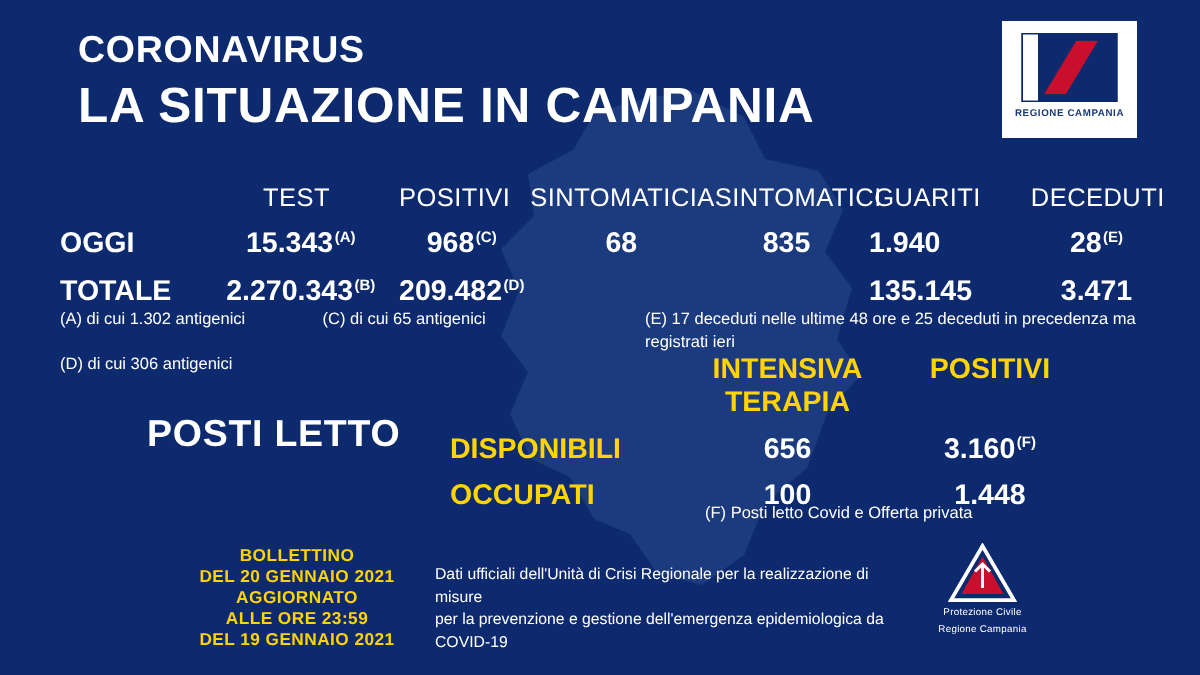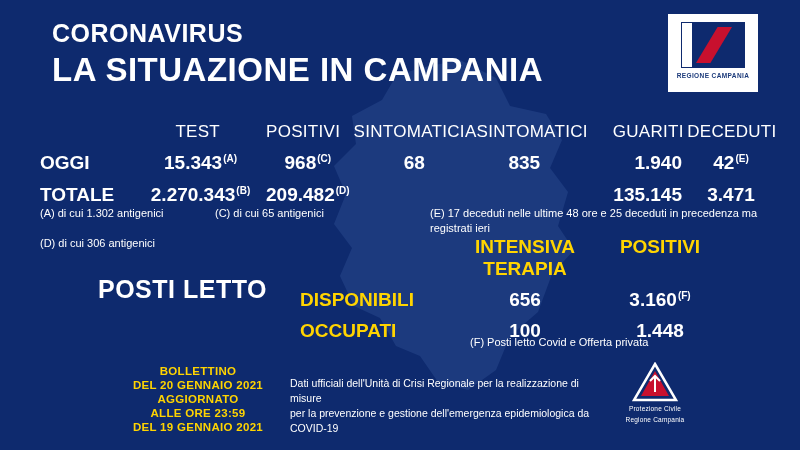--- a/index.html
+++ b/index.html
@@ -103,21 +103,21 @@
   }
   .trow {
     display: flex;
     align-items: baseline;
   }
   .c-label  { width: 112px; font-size: 19px; font-weight: bold; }
   .c-test   { width: 120px; text-align: center; font-size: 19px; font-weight: bold; }
   .c-pos    { width: 110px; text-align: center; font-size: 19px; font-weight: bold; }
   .c-sin    { width: 118px; text-align: center; font-size: 19px; font-weight: bold; }
   .c-asin   { width: 118px; text-align: center; font-size: 19px; font-weight: bold; }
-  .c-gua    { width: 110px; text-align: right; font-size: 19px; font-weight: bold; }
+  .c-gua    { width: 110px; text-align: left; font-size: 19px; font-weight: bold; }
   .c-dec    { width: 105px; text-align: center; font-size: 19px; font-weight: bold; }
 
   .head-row { font-size: 17px; }
   .head-row .c-label { visibility: hidden; }
   .head-row div { font-size: 17px; font-weight: normal; letter-spacing: 0.3px; }
 
   .row-data { margin-top: 10px; }
   .sup {
     font-size: 10px;
     font-weight: bold;
@@ -263,21 +263,21 @@
       <div class="c-test">
         <span>15.343</span><span class="sup">(A)</span>
       </div>
       <div class="c-pos">
         <span>968</span><span class="sup">(C)</span>
       </div>
       <div class="c-sin">68</div>
       <div class="c-asin">835</div>
       <div class="c-gua">1.940</div>
       <div class="c-dec">
-        <span>42</span><span class="sup">(E)</span>
+        <span>28</span><span class="sup">(E)</span>
       </div>
     </div>
 
     <div class="trow row-data">
       <div class="c-label">TOTALE</div>
       <div class="c-test">
         <span>2.270.343</span><span class="sup">(B)</span>
       </div>
       <div class="c-pos">
         <span>209.482</span><span class="sup">(D)</span>

